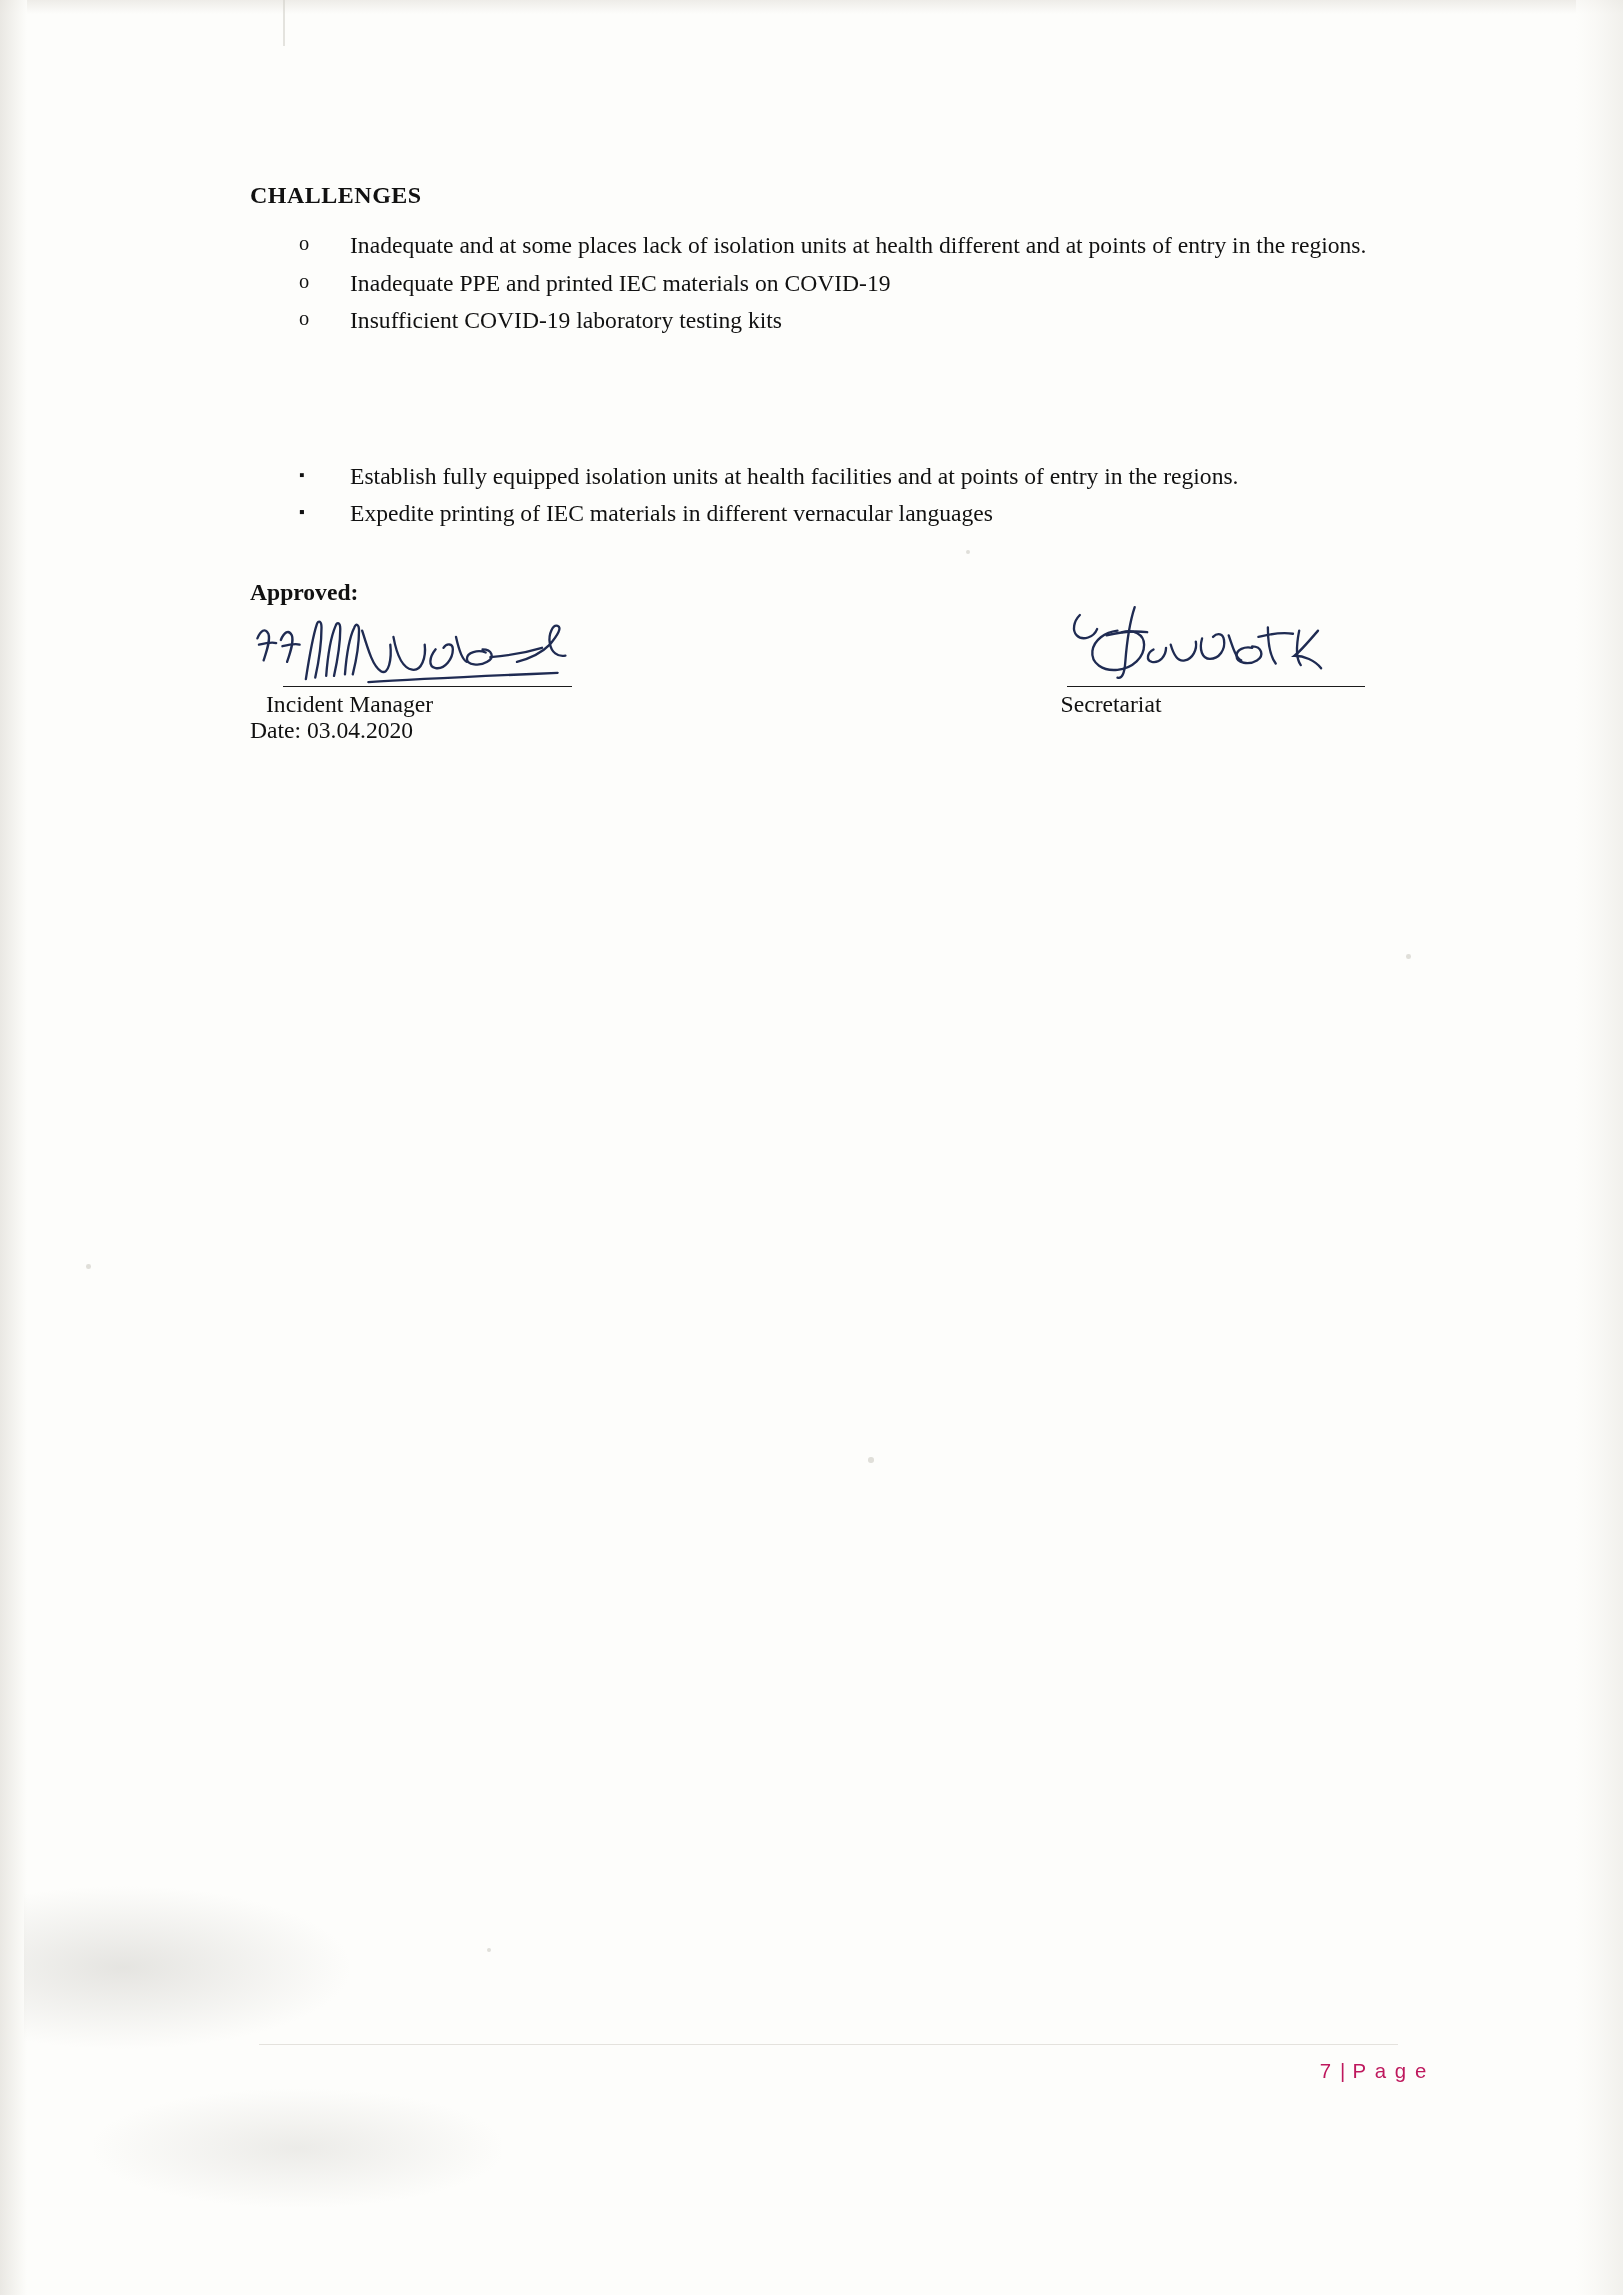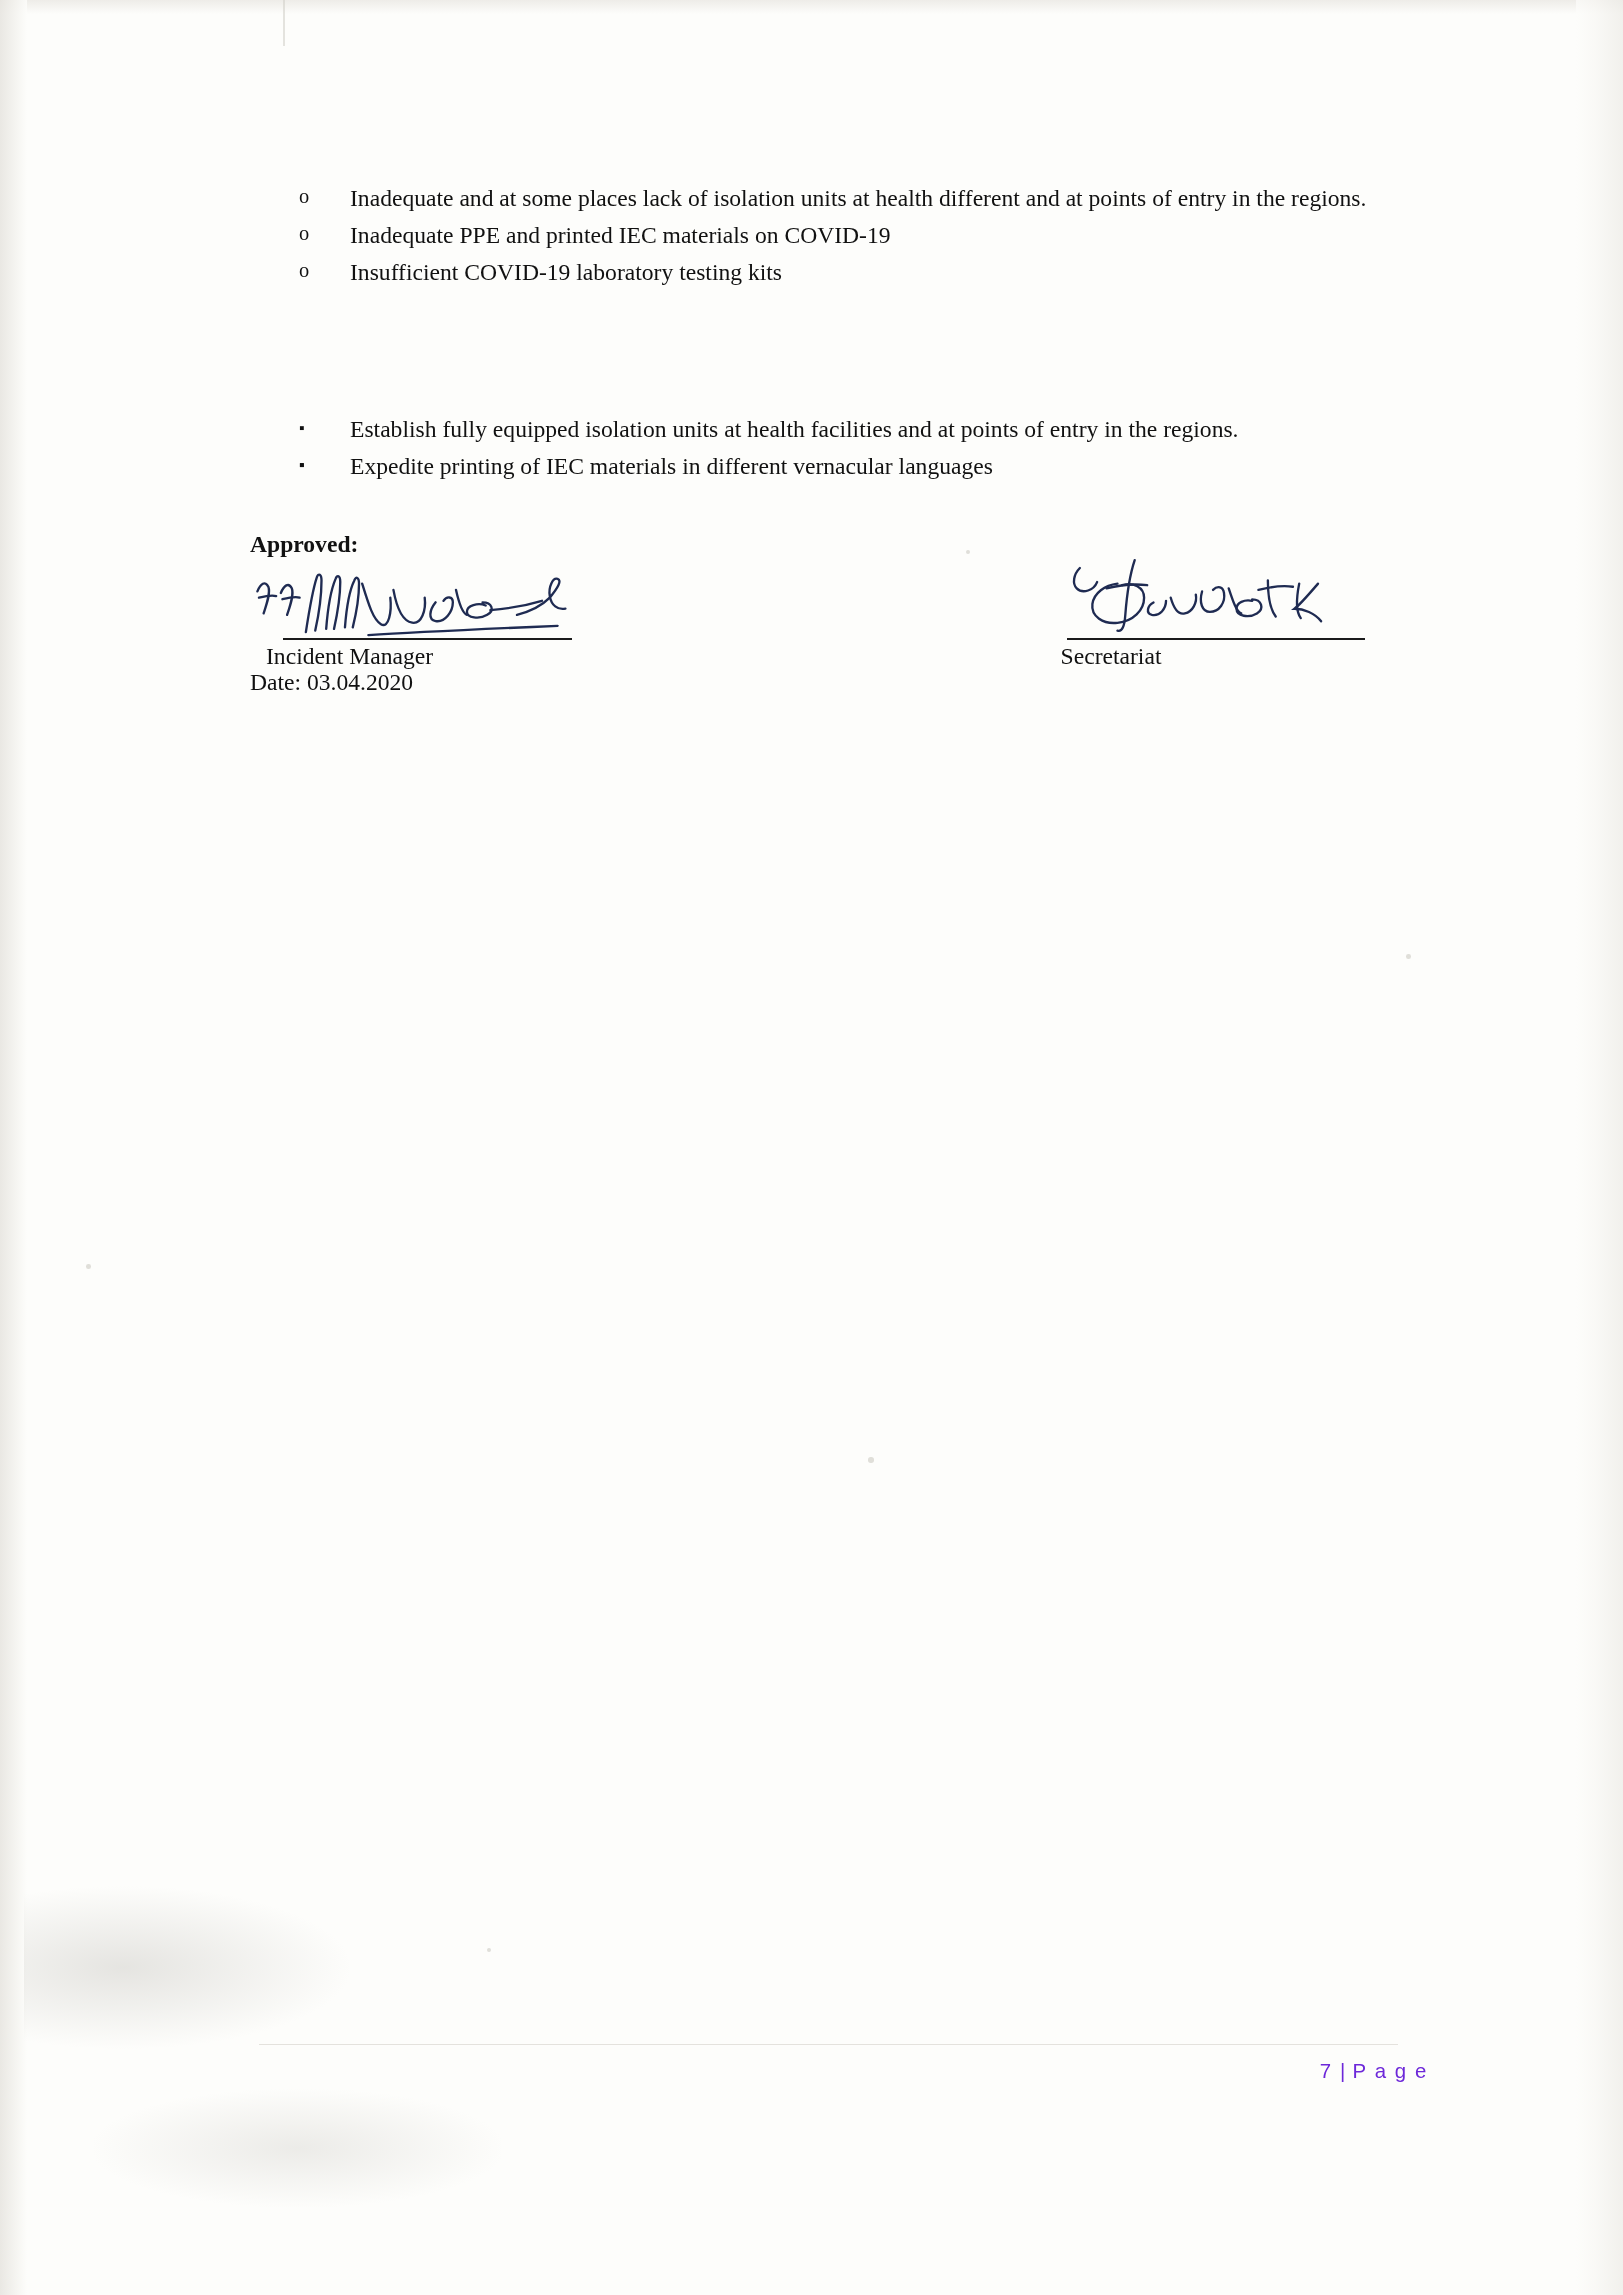--- a/index.html
+++ b/index.html
@@ -166,21 +166,21 @@
     top: 108px;
     font-size: 23.6px;
     white-space: nowrap;
   }
 
   .footer {
     position: absolute;
     right: 195px;
     bottom: 212px;
     font-size: 20.4px;
-    color: #6d28d9;
+    color: #be185d;
     letter-spacing: 1.6px;
     font-family: "Liberation Sans", sans-serif;
   }
   .footer .pg { letter-spacing: 0; }
   .footer-rule {
     position: absolute;
     left: 259px;
     bottom: 250px;
     width: 1139px;
     height: 0.8px;
@@ -201,20 +201,21 @@
   <div class="scan-specks">
     <span style="left:86px;top:1264px;width:4.7px;height:4.7px;"></span>
     <span style="left:868px;top:1457px;width:5.5px;height:5.5px;"></span>
     <span style="left:966px;top:550px;width:3.9px;height:3.9px;"></span>
     <span style="left:1406px;top:954px;width:4.7px;height:4.7px;"></span>
     <span style="left:487px;top:1948px;width:3.9px;height:3.9px;"></span>
   </div>
 
   <div class="content">
 
+    <h2 class="section-heading">CHALLENGES</h2>
     <ul class="bullets circle">
       <li>
         <span class="marker">o</span>
         <span>Inadequate and at some places lack of isolation units at health different and at points of entry in the regions.</span>
       </li>
       <li>
         <span class="marker">o</span>
         <span>Inadequate PPE and printed IEC materials on COVID-19</span>
       </li>
       <li>

